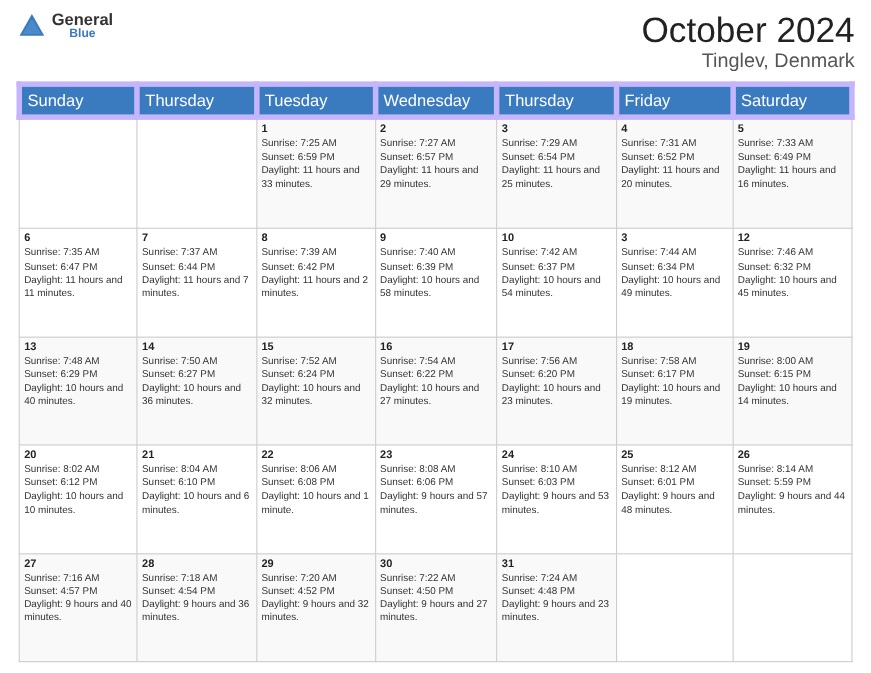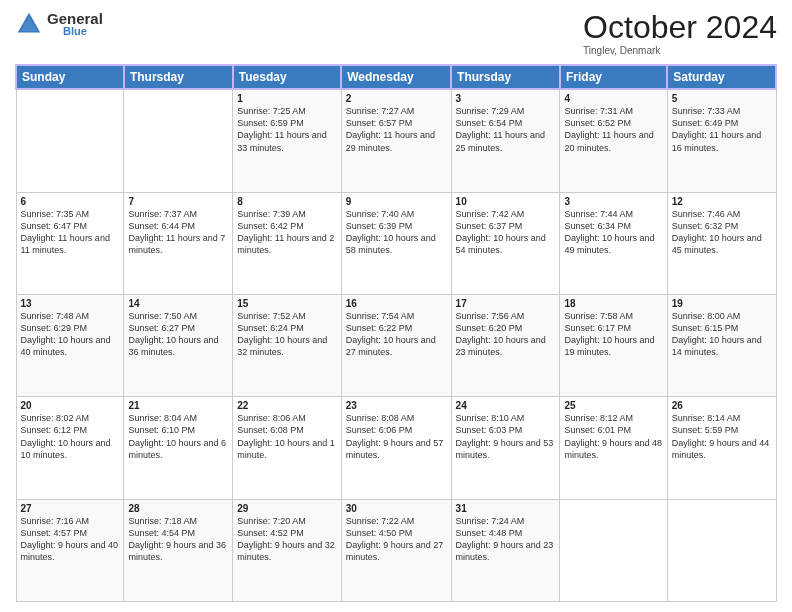--- a/index.html
+++ b/index.html
@@ -42,44 +42,45 @@
     .logo-blue {
       font-size: 11px;
       font-weight: bold;
       color: #3a7abf;
     }
     .logo-icon {
       width: 28px;
       height: 28px;
     }
     .title-block {
+      text-align: right;
     }
     .month-title {
       font-size: 32px;
       font-weight: 300;
       color: #222;
       line-height: 1.1;
     }
     .subtitle {
-      font-size: 10px;
+      font-size: 18px;
       color: #555;
     }
     .calendar {
       width: 100%;
       border-collapse: collapse;
       flex: 1;
     }
     .calendar thead tr th {
       background-color: #3a7abf;
       color: #fff;
-      font-size: 12px;
-      font-weight: bold;
+      font-size: 15px;
+      font-weight: normal;
       padding: 4px 5px;
       text-align: left;
-      border: 2px solid #c4b5fd;
+      border: 5px solid #c4b5fd;
     }
     .calendar tbody tr td {
       border: 1px solid #ccc;
       vertical-align: top;
       padding: 3px 4px;
       width: 113px;
       background: #fff;
     }
     .calendar tbody tr:nth-child(odd) td {
       background-color: #f9f9f9;

